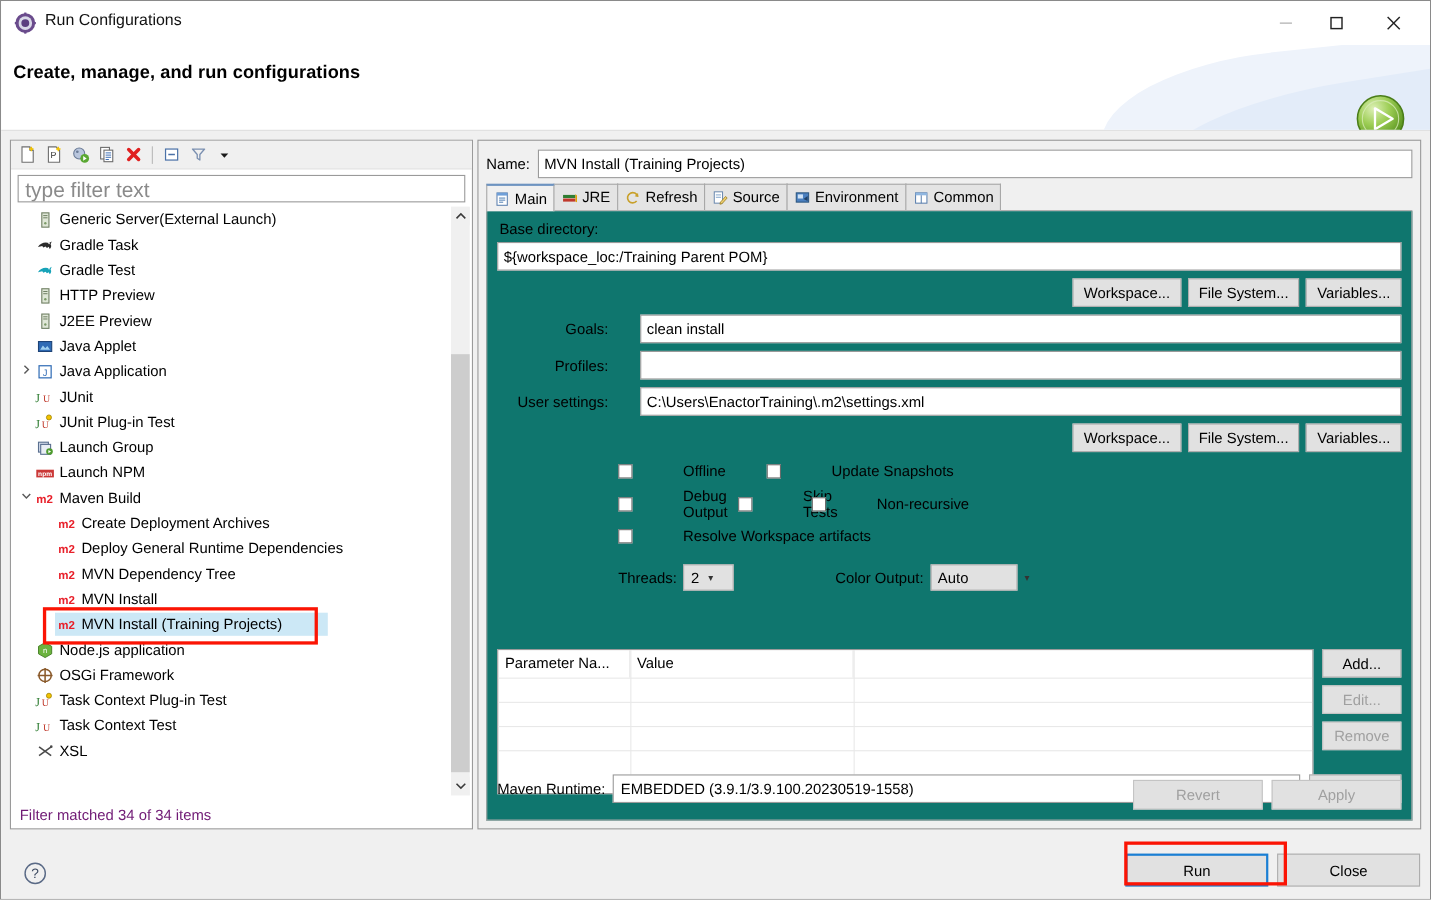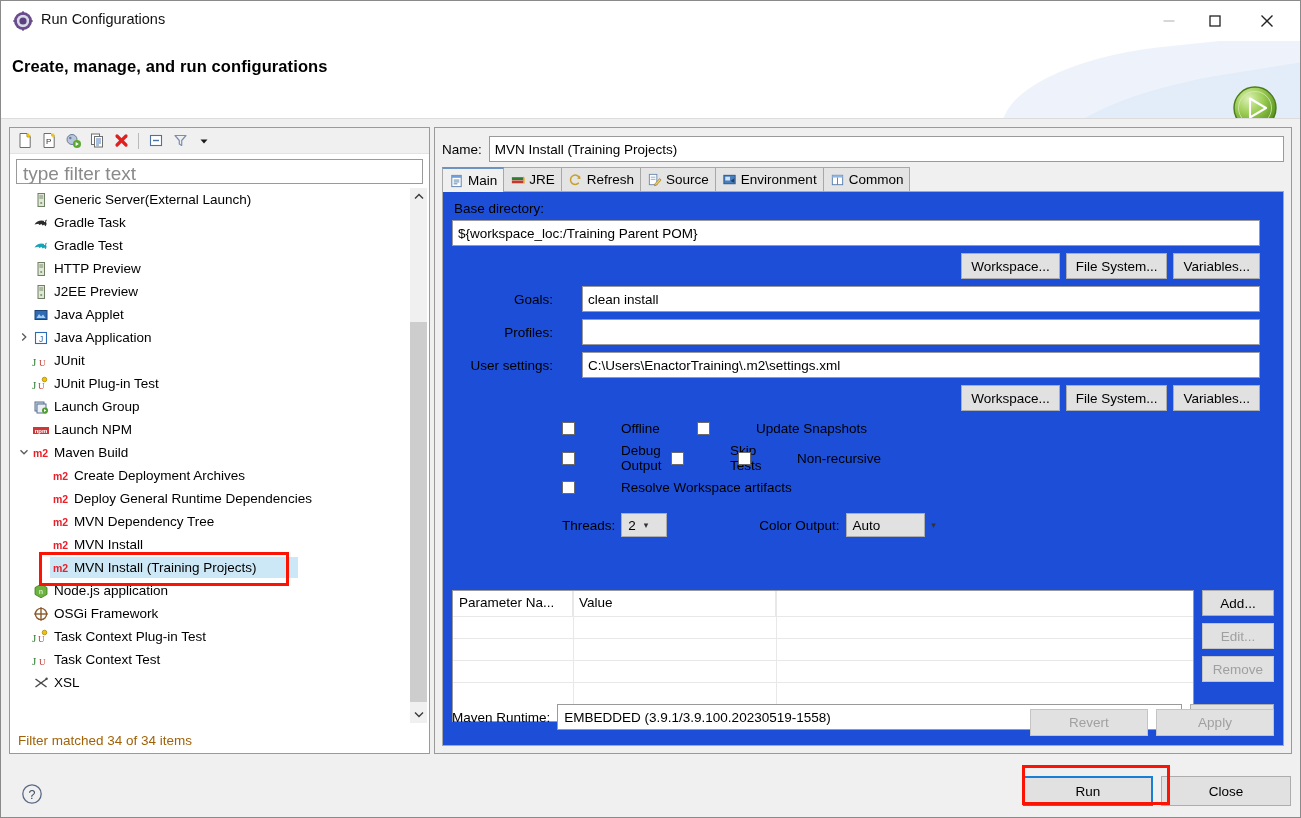--- a/index.html
+++ b/index.html
@@ -46,21 +46,21 @@
   .tsep { width:1px; height:16px; background:#b9b9b9; margin:0 4px; }
   .filter-box { position:absolute; left:6px; top:31px; width:407px; height:25px;
                 border:1px solid #9a9a9a; background:#fff; padding:3px 6px; color:#8a8a8a; font-size:19px; }
   .tree { position:absolute; left:2px; top:60px; right:2px; bottom:30px; overflow:hidden; background:#fff;}
   .trow { position:relative; height:23px; display:flex; align-items:center; padding-left:4px; white-space:nowrap; }
   .trow .twist { width:16px; text-align:center; color:#636363; font-size:10px; flex:none; }
   .ticon { width:18px; height:17px; flex:none; display:flex; align-items:center; justify-content:center; margin-right:4px;}
   .tlabel { font-size:13.5px; color:#000; }
   .trow.selected .selbg { position:absolute; left:38px; top:1px; height:21px; background:#cce8f6; z-index:0; }
   .trow.selected .ticon, .trow.selected .tlabel { position:relative; z-index:1; }
-  .filter-status { position:absolute; left:8px; bottom:5px; font-size:13.5px; color:#a16207; }
+  .filter-status { position:absolute; left:8px; bottom:5px; font-size:13.5px; color:#701a75; }
   .vscroll { position:absolute; right:2px; top:60px; width:17px; bottom:30px; background:#f0f0f0; }
   .vs-arrow { position:absolute; left:0; width:17px; height:17px; background:#f0f0f0;
               display:flex; align-items:center; justify-content:center; }
   .vs-up { top:0; } .vs-dn { bottom:0; }
   .vs-thumb { position:absolute; left:0; width:17px; top:134px; height:380px; background:#cdcdcd; }
 
   
   .right-panel { position:absolute; left:433px; top:8px; right:8px; height:627px;
                  background:#f0f0f0; border:1px solid #9a9a9a; }
   .name-row { position:absolute; left:7px; top:8px; right:7px; height:26px; display:flex; align-items:center; }
@@ -71,22 +71,22 @@
 
   .tabstrip { position:absolute; left:7px; top:40px; right:7px; height:24px;
               border-bottom:1px solid #a8a8a8; display:flex; align-items:flex-end; }
   .tab { height:24px; display:flex; align-items:center; gap:4px; padding:0 6px;
          border:1px solid #a8a8a8; border-bottom:none; background:#e4e4e4; font-size:13.5px;
          margin-right:-1px; position:relative; cursor:default;}
   .tab.active { background:#f0f0f0; border-top:2px solid #6d93c0; padding-top:0; z-index:2;
                 height:25px; margin-bottom:-1px; }
   .tab .tico { width:15px; height:14px; display:flex; align-items:center; justify-content:center; }
 
-  .pane { position:absolute; left:7px; top:64px; right:7px; bottom:7px; background:#1d4ed8;
-          border:1px solid #a8a8a8; border-top:none; padding:8px 23px 0 9px; }
+  .pane { position:absolute; left:7px; top:64px; right:7px; bottom:7px; background:#0f766e;
+          border:1px solid #a8a8a8; border-top:none; padding:8px 9px 0 9px; }
   .lbl { font-size:13.5px; color:#000; }
   .basedir-lbl { margin:1px 0 4px 2px; }
   .wide-input { width:100%; }
   .btnrow { display:flex; justify-content:flex-end; gap:6px; margin-top:7px; }
   .btn { border:1px solid #adadad; background:#e1e1e1; height:26px; min-width:62px;
          padding:0 9px; font-size:13.5px; display:flex; align-items:center; justify-content:center;
          color:#000; cursor:default; font-family:"Liberation Sans", sans-serif; }
   .btn[disabled], .btn.disabled { color:#a0a0a0; background:#e1e1e1; border-color:#c4c4c4; }
 
   .frow { display:flex; align-items:center; margin-top:7px;gap:22px; }

